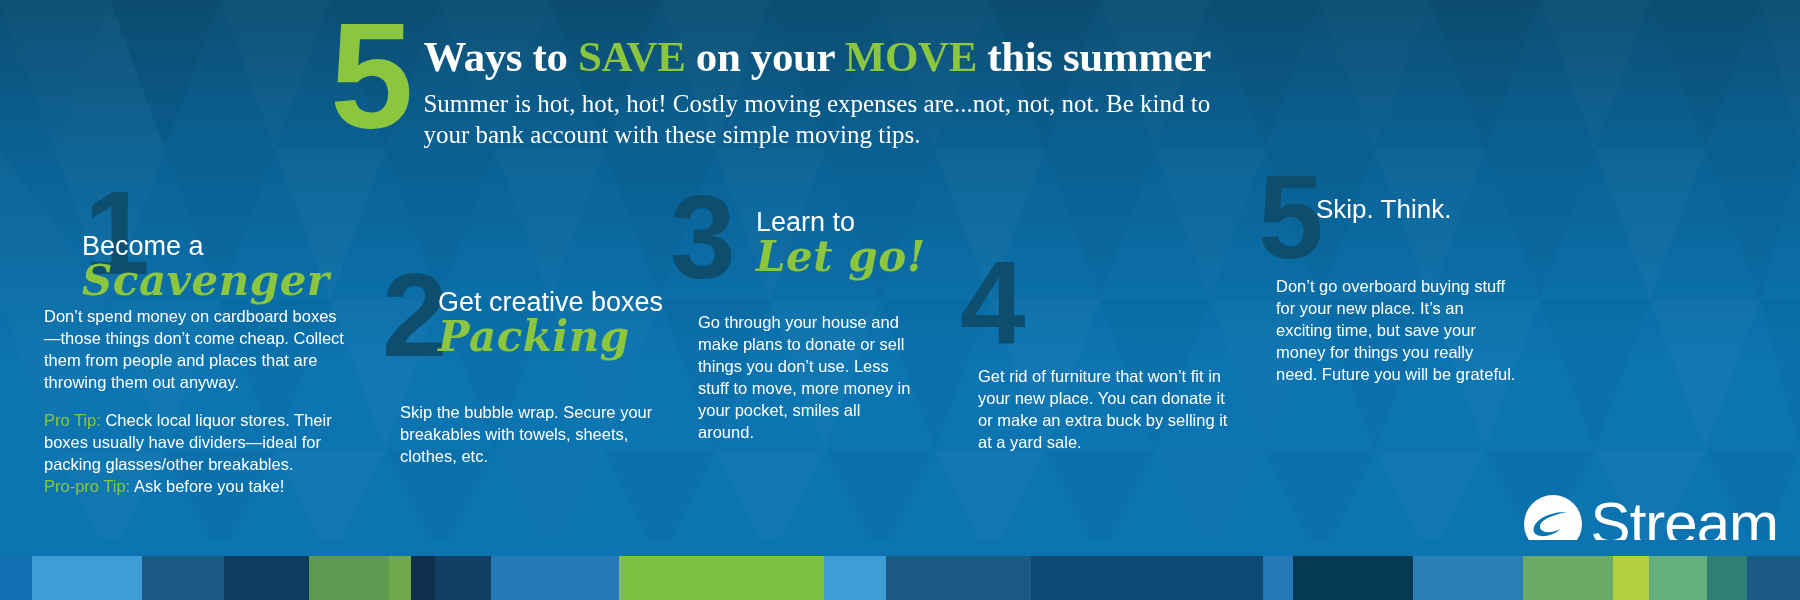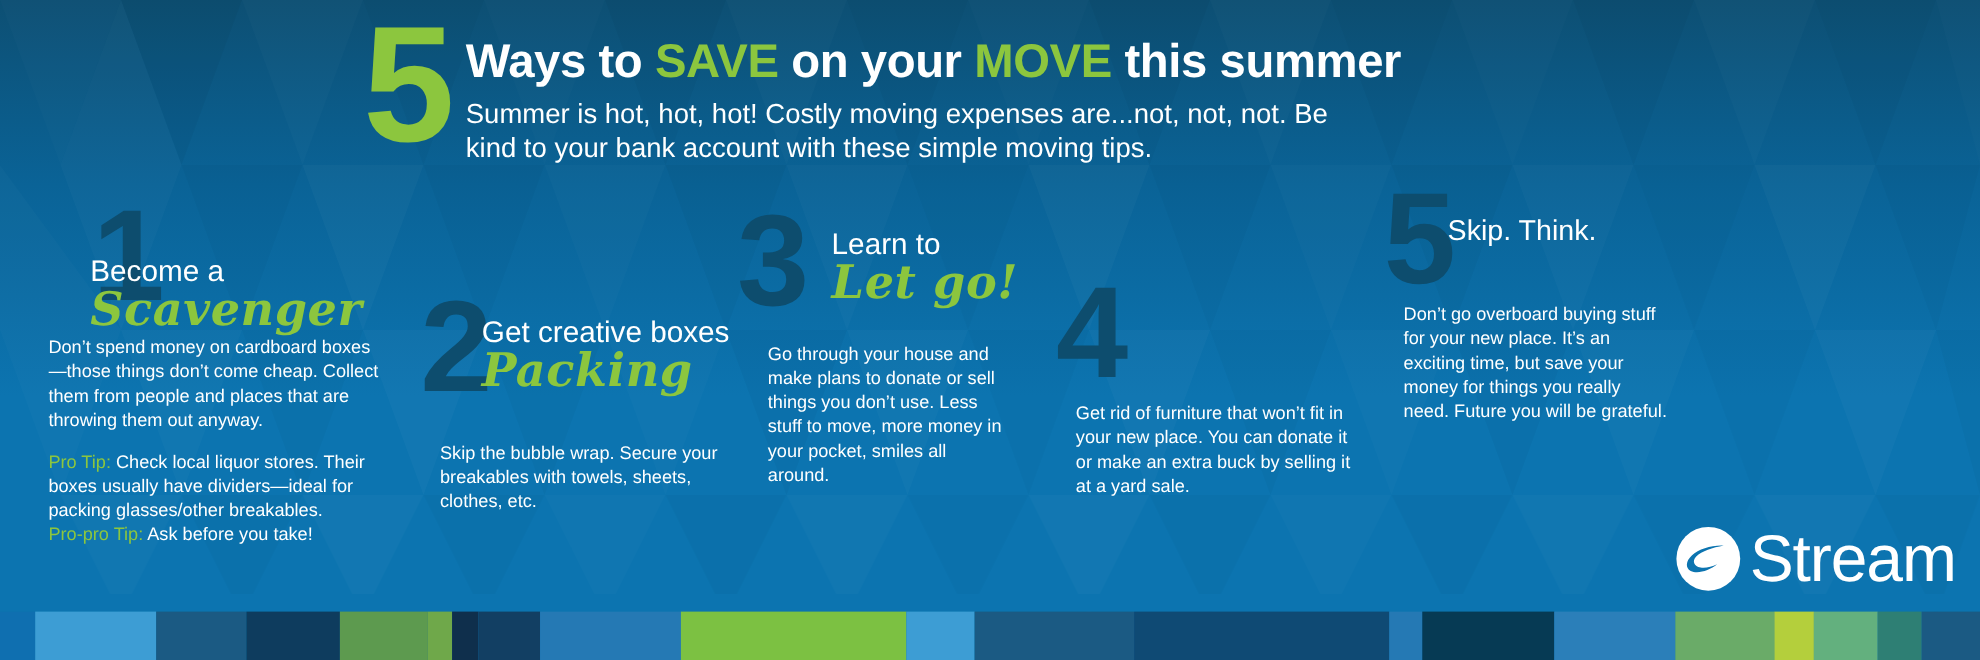--- a/index.html
+++ b/index.html
@@ -16,21 +16,21 @@
   
   .facets{position:absolute;inset:0;pointer-events:none;}
   .facets svg{display:block;width:100%;height:100%;}
 
   
   .header{position:absolute;left:330px;top:18px;width:1180px;display:flex;align-items:flex-start;}
   .big5{
     font-size:150px;line-height:.78;font-weight:bold;color:#8cc63e;
     margin-right:16px;letter-spacing:-6px;
   }
-  .header-text{padding-top:16px;}
+  .header-text{padding-top:16px;font-family:Liberation Serif, serif;}
   h1{
     margin:0;font-size:43px;line-height:1.05;font-weight:bold;color:#ffffff;
     letter-spacing:-.4px;white-space:nowrap;
   }
   h1 .hl{color:#8cc63e;}
   .subtitle{
     margin:10px 0 0;font-size:25px;line-height:1.22;color:#ffffff;font-weight:normal;
     max-width:820px;
   }
 
@@ -80,21 +80,21 @@
   #tip5 .tip-body{margin-top:10px;padding-left:18px;}
 
   #tip4 .tline1,#tip5 .tline1{font-size:26px;}
   #tip4 .tip-head{height:86px;}
   #tip4 .tline1{display:inline-block;vertical-align:baseline;}
   #tip4 .tline2{display:inline-block;vertical-align:baseline;margin-left:10px;font-size:40px;}
   #tip5 .tip-head{height:96px;}
   #tip3 .tip-head{height:100px;}
 
   
-  .logo{position:absolute;right:22px;bottom:62px;display:flex;align-items:center;}
+  .logo{position:absolute;right:22px;bottom:46px;display:flex;align-items:center;}
   .logo-mark{width:60px;height:60px;margin-right:8px;}
   .logo-text{font-size:60px;line-height:.9;color:#ffffff;font-weight:normal;letter-spacing:-1px;}
 
   
   .band-top{position:absolute;left:0;bottom:44px;width:1800px;height:16px;background:#0c74b0;}
   .bottom-bar{position:absolute;left:0;bottom:0;width:1800px;height:44px;display:flex;}
   .bottom-bar span{display:block;height:100%;}
 </style>
 </head>
 <body>

